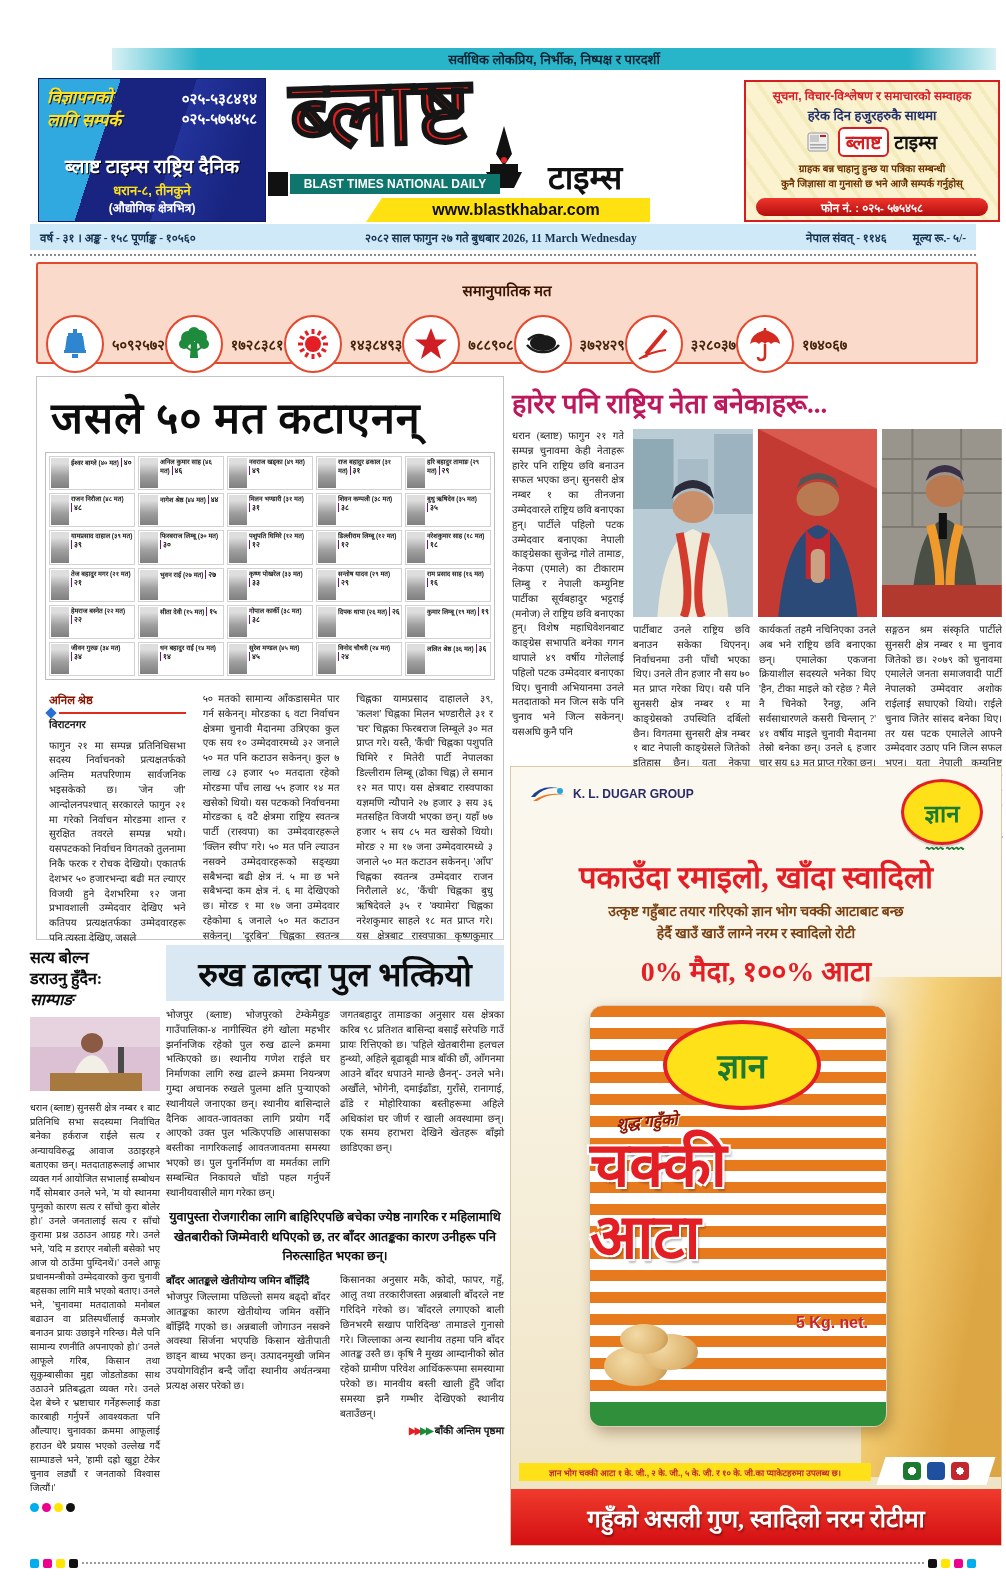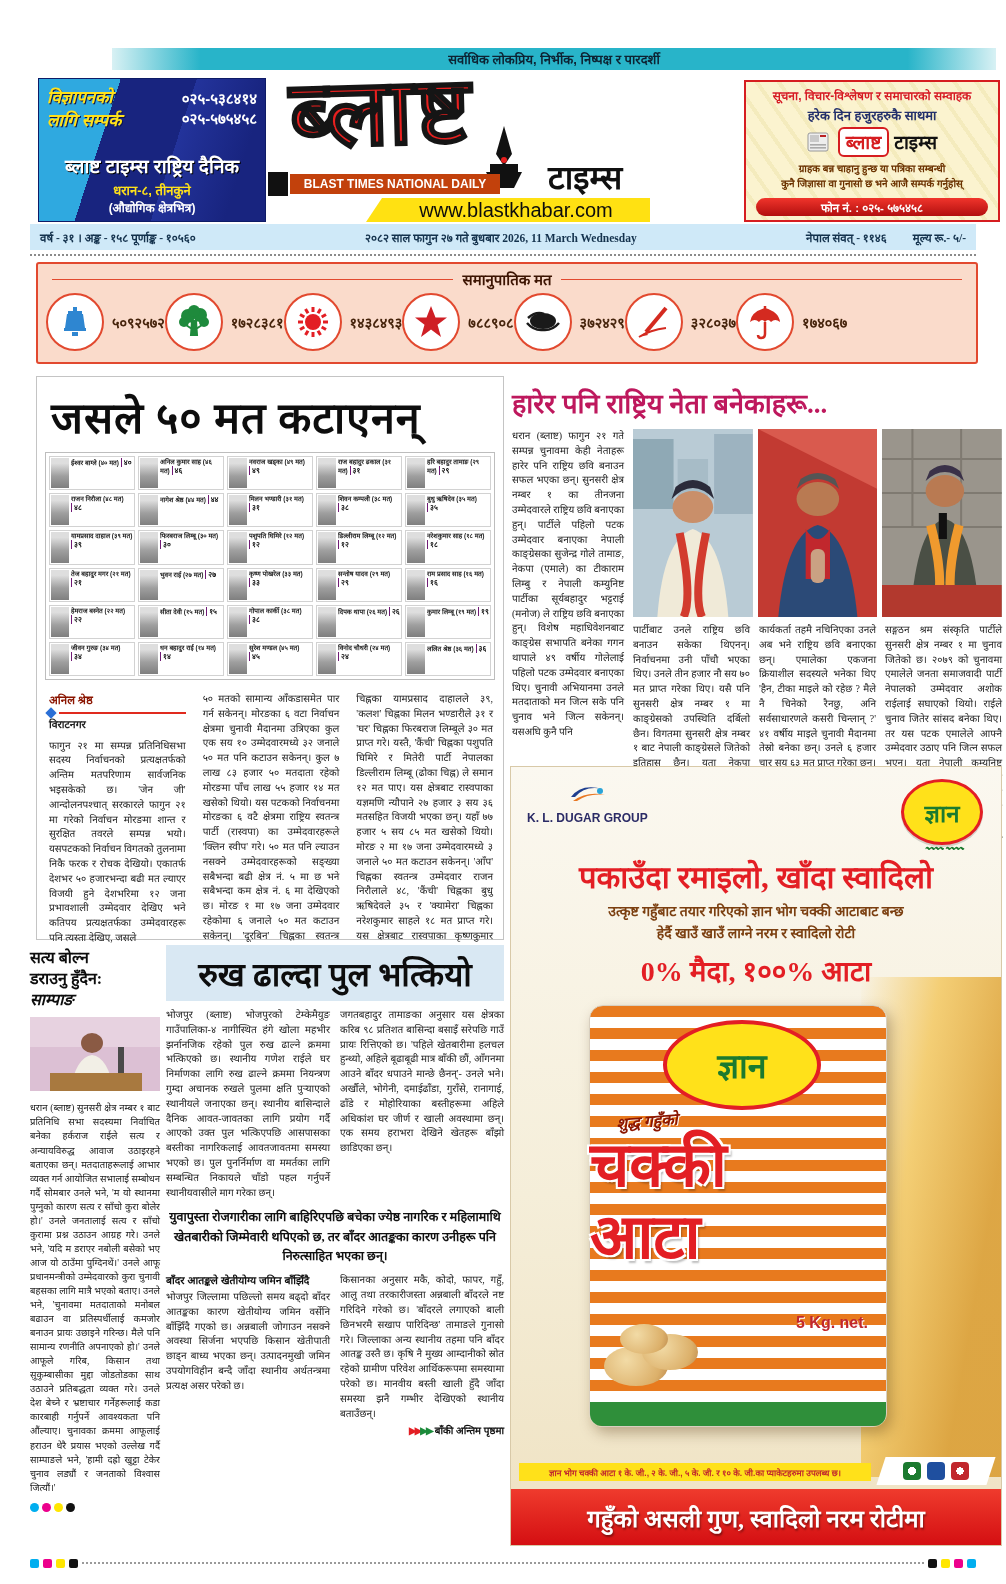--- a/index.html
+++ b/index.html
@@ -22,25 +22,25 @@
   #left-ad .bt1{position:absolute;top:74px;left:0;width:100%;text-align:center;font-weight:900;font-size:19px;text-shadow:1px 1px 0 #000;}
   #left-ad .bt2{position:absolute;top:102px;left:0;width:100%;text-align:center;font-weight:900;font-size:13px;color:#ffe11a;}
   #left-ad .bt3{position:absolute;top:120px;left:0;width:100%;text-align:center;font-weight:bold;font-size:12px;}
   
   #masthead{top:80px;left:286px;width:446px;height:140px;}
   #logo-main{position:absolute;left:4px;top:-14px;font-size:92px;font-weight:900;color:#e8201f;
     -webkit-text-stroke:2.5px #151515;letter-spacing:4px;transform:rotate(-1.5deg);line-height:1;
     font-family:"Liberation Sans",sans-serif;}
   #logo-sub{position:absolute;left:262px;top:74px;font-size:33px;font-weight:900;color:#101010;
     font-family:"Liberation Sans",sans-serif;}
-  #strip-en{position:absolute;left:4px;top:94px;width:210px;height:20px;background:#c2410c;color:#fff;
+  #strip-en{position:absolute;left:4px;top:94px;width:210px;height:20px;background:#0f766e;color:#fff;
     font-family:"Liberation Sans",sans-serif;font-size:12px;font-weight:bold;display:flex;align-items:center;justify-content:center;}
   #strip-en::before{content:"";position:absolute;left:-22px;top:-2px;width:20px;height:24px;background:#111;}
   #strip-web{position:absolute;left:96px;top:118px;width:268px;height:24px;background:#ffe112;color:#0d0d0d;
-    font-family:"Liberation Sans",sans-serif;font-size:20px;font-weight:400;display:flex;align-items:center;justify-content:center;}
+    font-family:"Liberation Sans",sans-serif;font-size:16px;font-weight:700;display:flex;align-items:center;justify-content:center;}
   #strip-web::before{content:"";position:absolute;left:-16px;top:0;border-right:16px solid #ffe112;
     border-top:24px solid transparent;}
   
   #right-ad{top:80px;left:744px;width:252px;height:138px;border:2px solid #d61d20;background:
     repeating-linear-gradient(55deg,#fbf3cf 0 14px,#f4ebbd 14px 18px);font-family:"Liberation Sans",sans-serif;}
   #right-ad .l1{margin-top:5px;text-align:center;font-size:12px;font-weight:900;color:#d61d20;text-shadow:0 0 1px #fff;}
   #right-ad .l2{text-align:center;font-size:13px;font-weight:900;color:#23306b;margin-top:2px;}
   #right-ad .brand{display:flex;align-items:center;justify-content:center;gap:5px;margin-top:3px;}
   #right-ad .b1{background:#fff;border:2px solid #d61d20;border-radius:6px;padding:0 6px;color:#d61d20;font-weight:900;font-size:19px;}
   #right-ad .b2{color:#111;font-weight:900;font-size:19px;}
@@ -48,21 +48,21 @@
   #right-ad .l4{text-align:center;font-size:10px;font-weight:bold;color:#6b3200;margin-top:1px;}
   #right-ad .ph{position:absolute;bottom:4px;left:10px;right:10px;height:18px;border-radius:9px;
     background:linear-gradient(180deg,#f0342b,#b20f0f);color:#fff;font-weight:900;font-size:11.5px;
     display:flex;align-items:center;justify-content:center;}
   
   #issue-bar{top:224px;left:30px;width:946px;height:26px;background:#cfe9f8;display:flex;align-items:center;
     justify-content:space-between;padding:0 10px;box-sizing:border-box;font-weight:bold;font-size:11.5px;color:#14324d;}
   #rule1{top:254px;left:30px;width:946px;border-top:2px dotted #8a8a8a;}
   
   #prop-band{top:262px;left:36px;width:942px;height:102px;background:#fadbcb;border:2px solid #e2492f;border-radius:3px;box-sizing:border-box;}
-  #prop-title-row{display:flex;align-items:center;gap:10px;margin:5px 14px 0 14px;}
+  #prop-title-row{display:flex;align-items:center;gap:10px;margin:5px 14px 0 14px;flex-direction:column;}
   #prop-title-row .ln{flex:1;border-top:1px solid #e2492f;}
   #prop-title{font-size:15px;font-weight:900;color:#3c1402;}
   #prop-symbols{display:flex;justify-content:flex-start;align-items:center;margin-top:4px;padding:0 8px;}
   .sym-item{display:flex;align-items:center;gap:8px;}
   .sym-circle{width:54px;height:54px;border-radius:50%;background:#fff;border:2px solid #e2492f;
     display:flex;align-items:center;justify-content:center;}
   .sym-votes{font-size:14.5px;font-weight:900;color:#46240c;}
   
   #lead-article{top:376px;left:36px;width:468px;height:564px;border:1px solid #c4c4c4;box-sizing:border-box;background:#fff;}
   #lead-headline{margin:10px 12px 6px 14px;font-size:43px;font-weight:900;color:#0d0d0d;letter-spacing:1px;}
@@ -106,21 +106,21 @@
     font-size:33px;font-weight:900;color:#0d0d0d;}
   .ma-row{display:flex;gap:10px;margin-top:7px;}
   .ma-row .col{flex:1;}
   #ma-quote{margin:8px 2px 2px 2px;font-size:12.5px;font-weight:900;text-align:center;line-height:1.55;color:#111;}
   .subhead{display:block;font-weight:900;font-size:10.5px;color:#111;margin-bottom:1px;font-family:"Liberation Sans",sans-serif;}
   
   #ad-panel{top:766px;left:510px;width:492px;height:780px;border:1px solid #d8c9a8;box-sizing:border-box;
     background:linear-gradient(180deg,#fbf8f0 0,#f5eed9 55%,#efe2c2 100%);overflow:hidden;}
   #gold-band{position:absolute;right:0;top:210px;width:140px;height:500px;
     background:linear-gradient(100deg,rgba(243,200,98,0) 0,#f3c862 35%,#d99a2b 75%);opacity:.85;}
-  #dugar{position:absolute;top:16px;left:16px;display:flex;align-items:center;gap:6px;flex-direction:column;}
+  #dugar{position:absolute;top:16px;left:16px;display:flex;align-items:center;gap:6px;}
   #dugar .txt{font-family:"Liberation Sans",sans-serif;font-weight:900;font-size:12px;color:#2b2b66;}
   #gyan-badge{position:absolute;top:12px;right:18px;width:76px;height:60px;background:#ffe11a;border:3px solid #e31e24;
     border-radius:50%;display:flex;align-items:center;justify-content:center;
     font-weight:900;font-size:24px;color:#1b7a2f;box-shadow:0 2px 0 rgba(0,0,0,.15);}
   #gyan-leaf{position:absolute;top:74px;right:22px;width:68px;text-align:center;font-size:9px;color:#1b7a2f;font-weight:bold;}
   #ad-headline{position:absolute;top:88px;left:0;width:100%;text-align:center;font-size:31px;font-weight:900;color:#e31e24;}
   #ad-sub1{position:absolute;top:134px;left:0;width:100%;text-align:center;font-size:14px;font-weight:900;color:#7b3f10;}
   #ad-sub2{position:absolute;top:156px;left:0;width:100%;text-align:center;font-size:14px;font-weight:900;color:#7b3f10;}
   #ad-claim{position:absolute;top:184px;left:0;width:100%;text-align:center;font-size:28px;font-weight:900;color:#e31e24;}
   #bag{position:absolute;top:238px;left:78px;width:296px;height:420px;border-radius:14px;

